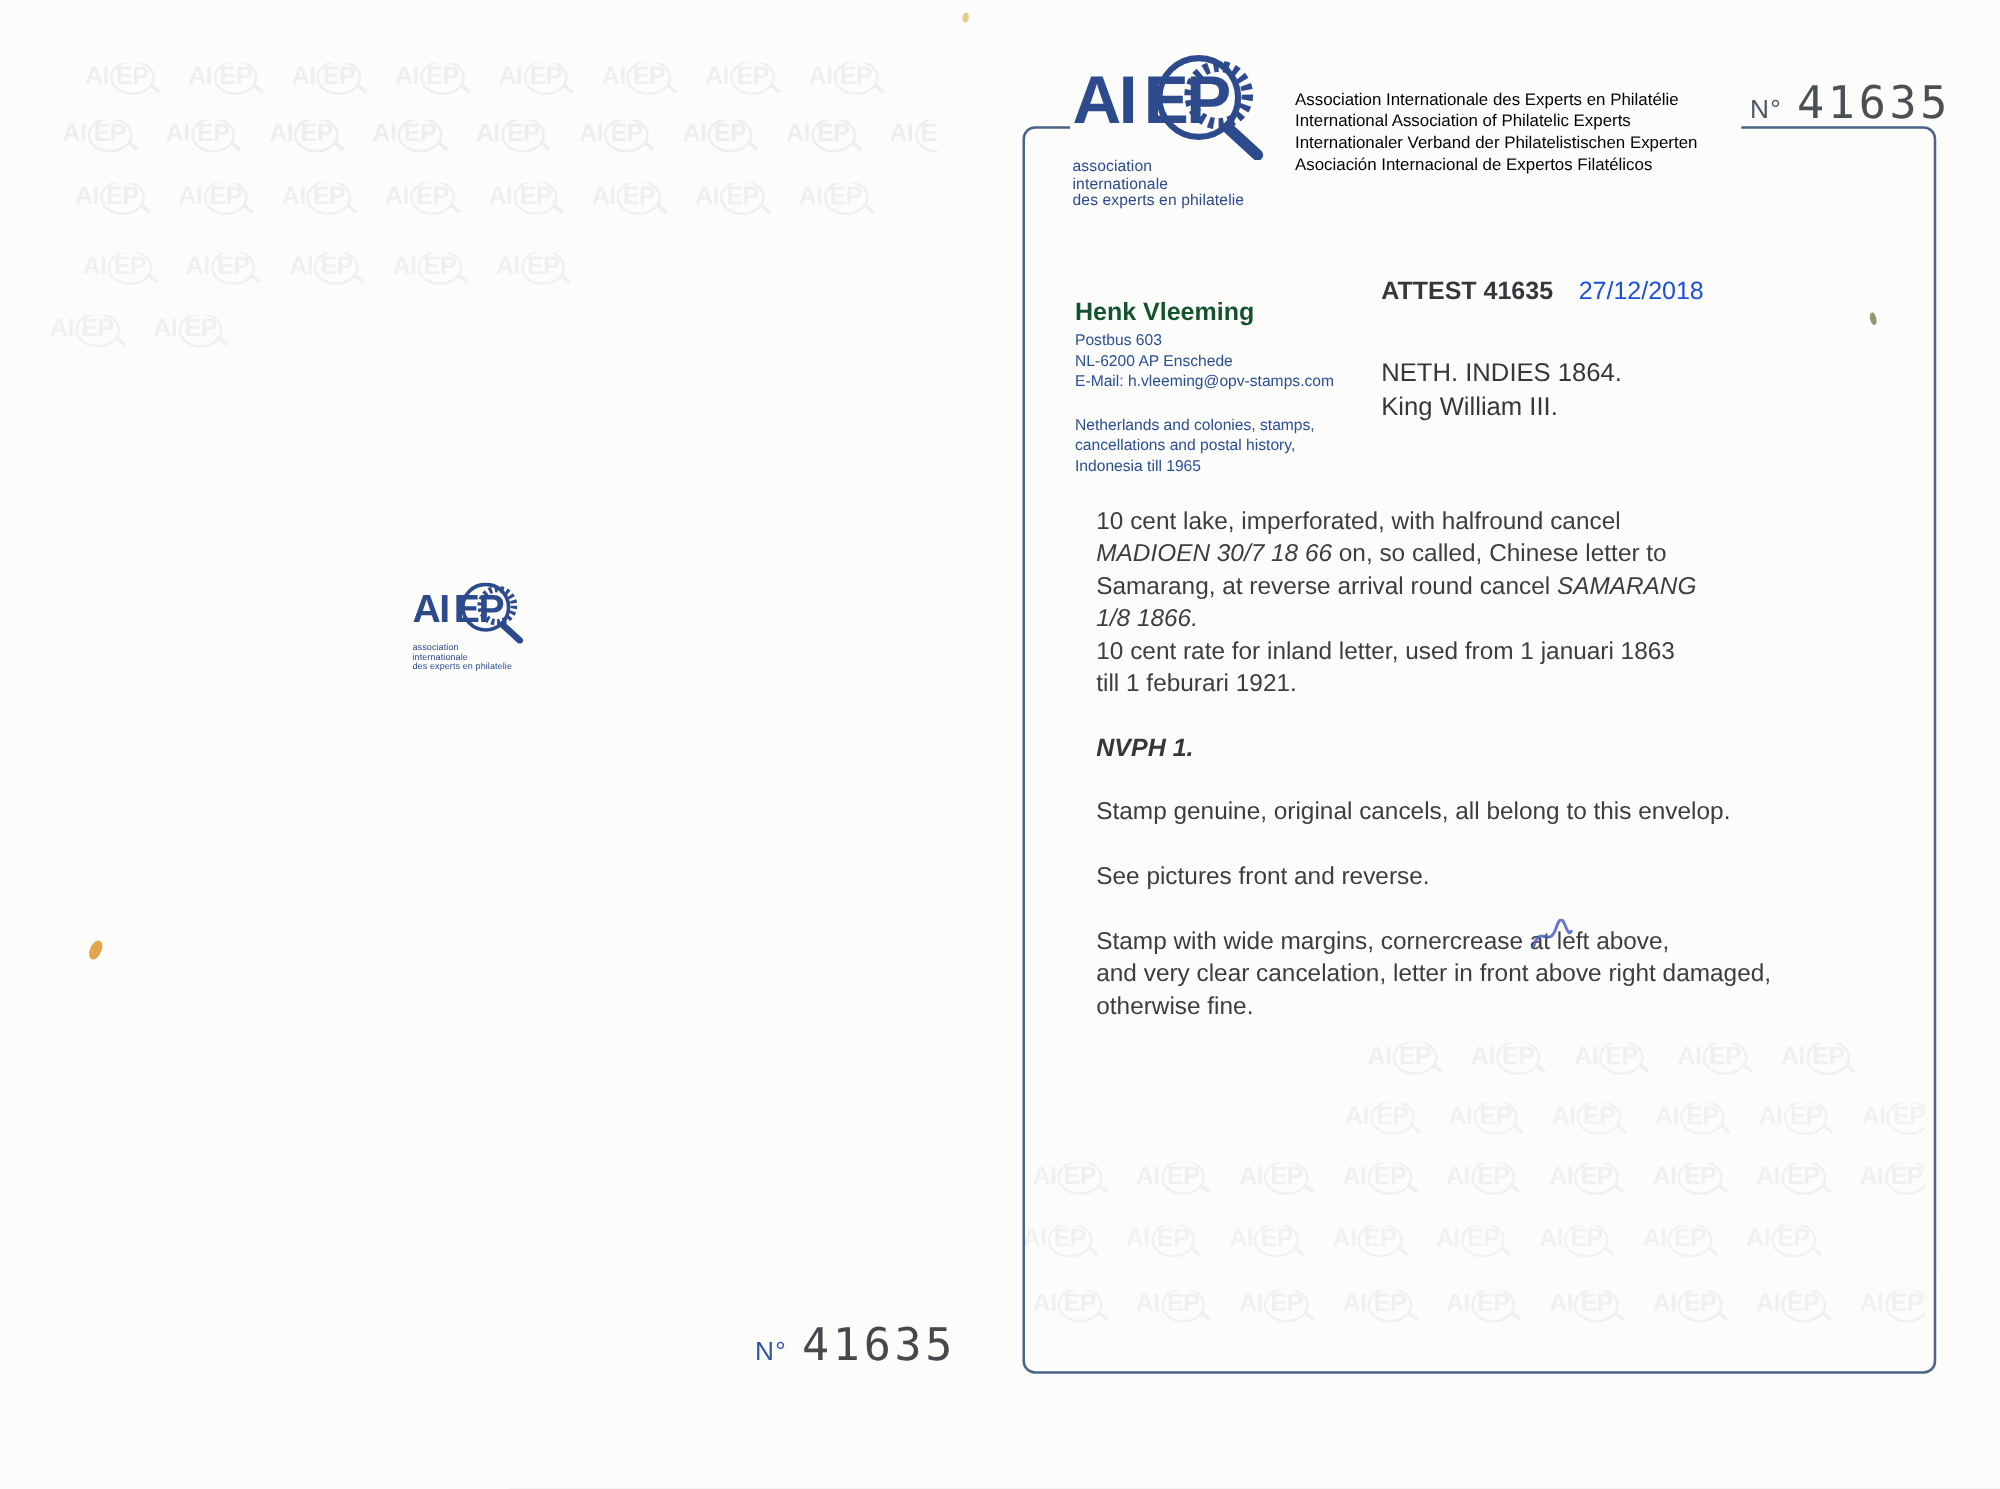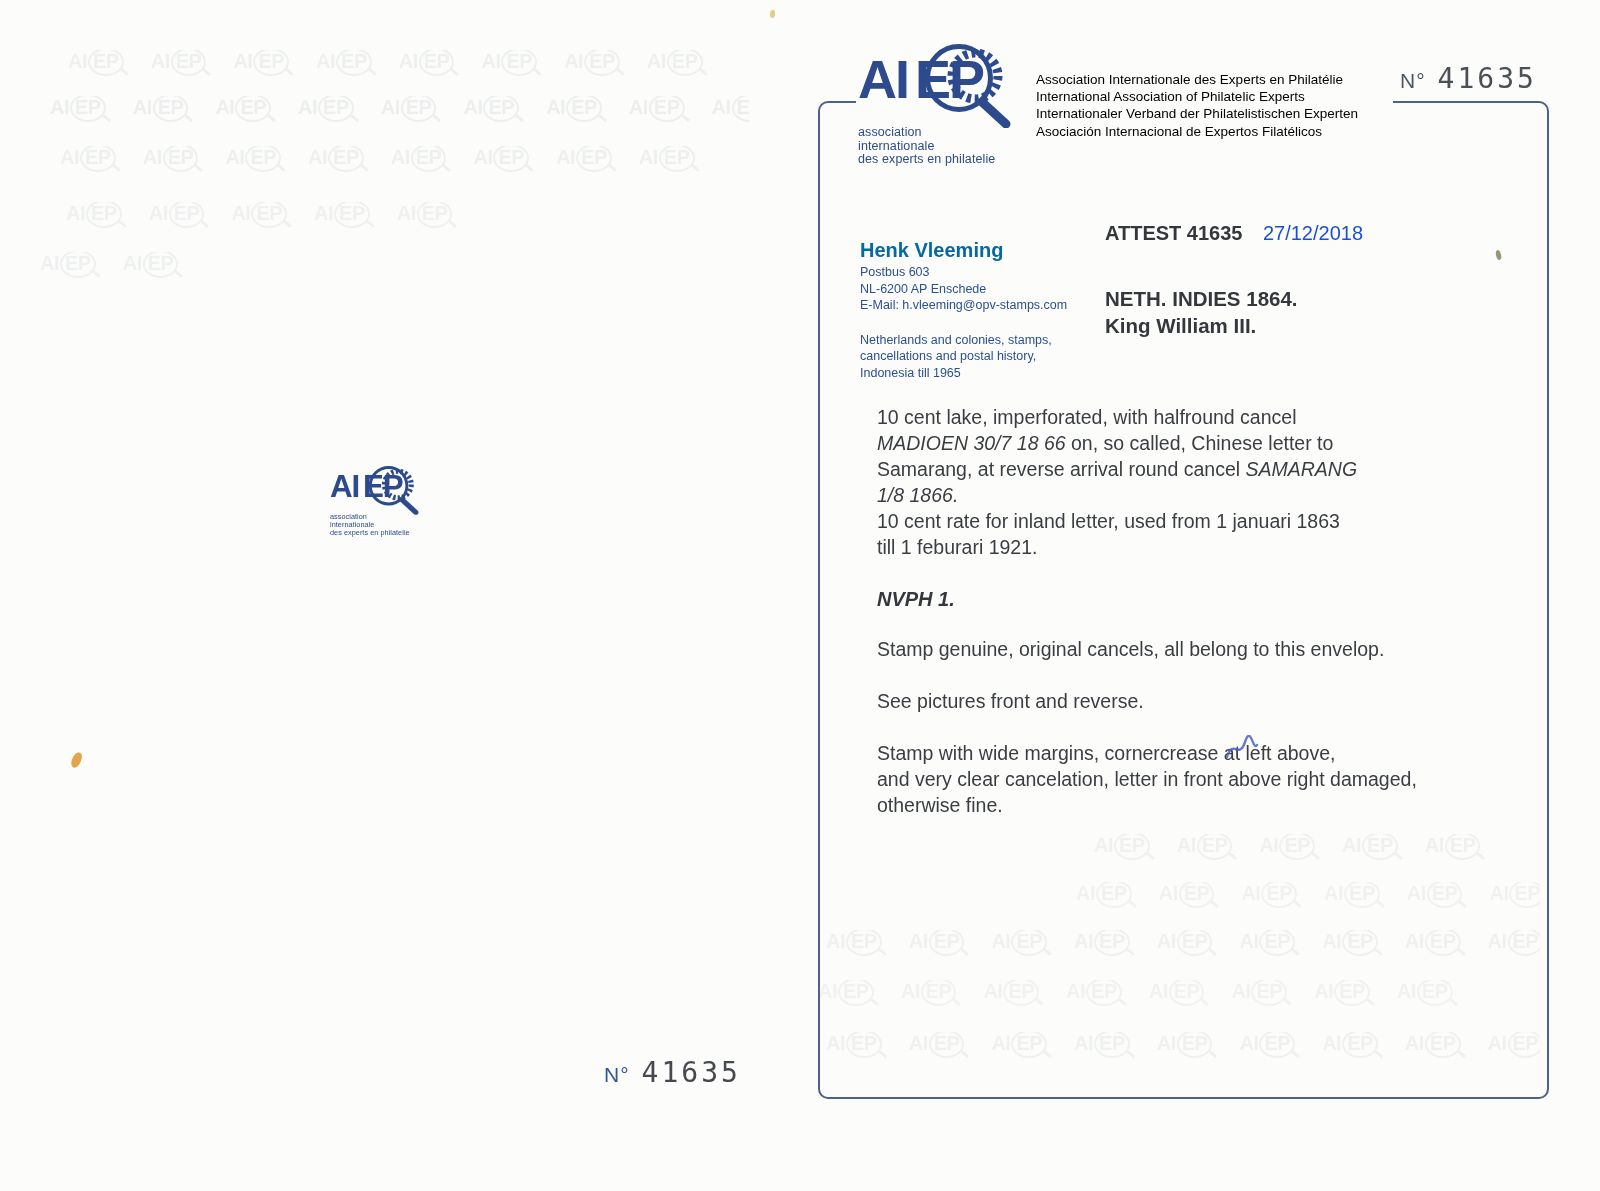--- a/index.html
+++ b/index.html
@@ -23,38 +23,38 @@
   
   .logo{position:absolute; z-index:3;}
   .logo-header{left:858px; top:44px; width:170px;}
   .logo-center{left:330px; top:466px; width:170px; transform:scale(0.58); transform-origin:0 0;}
   .logo-caption{margin-top:-6px; color:#2c4a8c; font-size:12.5px; line-height:13.5px; letter-spacing:0.1px;}
   
   .assoc-names{position:absolute; left:1036px; top:71px; z-index:3;
                font-size:13.5px; line-height:17.2px; color:#000000;}
   .page-number{position:absolute; z-index:3; white-space:nowrap;}
   .no-label{font-size:21px; letter-spacing:1px;}
-  .no-digits{font-family:"DejaVu Sans Mono", monospace; font-size:28px; letter-spacing:3px; margin-left:12px;text-align:right;}
+  .no-digits{font-family:"DejaVu Sans Mono", monospace; font-size:36px; letter-spacing:3px; margin-left:12px;text-align:right;}
   .header-number{left:1400px; top:62px;}
   .header-number .no-label{color:#4b5563;}
   .header-number .no-digits{color:#4b5056;}
   .footer-number{left:604px; top:1056px;}
   .footer-number .no-label{color:#2f55a0;}
   .footer-number .no-digits{color:#45494e;}
   
   .expert{position:absolute; left:860px; top:238px; z-index:3; color:#2b4f93;}
-  .expert-name{font-size:20px; font-weight:bold; color:#0369a1; line-height:24px; margin-bottom:2px;}
+  .expert-name{font-size:20px; font-weight:bold; color:#14532d; line-height:24px; margin-bottom:2px;}
   .expert-line{font-size:12.5px; line-height:16.5px;}
   .expert-specialty{margin-top:18px;}
   
   .attest-line{position:absolute; left:1105px; top:222px; z-index:3;}
   .attest-title{font-size:20px; font-weight:bold; color:#34373b;}
   .attest-date{font-size:20px; color:#1d4ed8; margin-left:16px;}
   .subject{position:absolute; left:1105px; top:285px; z-index:3;
-           font-size:20.5px; font-weight:bold; line-height:27px; color:#34373b;}
+           font-size:20.5px; font-weight:normal; line-height:27px; color:#34373b;}
   
   .bodytext{position:absolute; left:877px; top:404px; width:640px; z-index:3;
             font-size:19.5px; color:#3a3d41;}
   .line{line-height:26px; white-space:nowrap;}
   .it{font-style:italic;}
   .para{margin:0 0 26px 0;}
   .nvph{margin:4px 0 24px 0; font-size:20px; font-weight:bold; color:#34373b; line-height:26px;font-style:italic;}
   
   .ink-mark{position:absolute; left:1224px; top:735px; z-index:4;}
   .speck{position:absolute; z-index:4; border-radius:60% 40% 55% 45%;}

